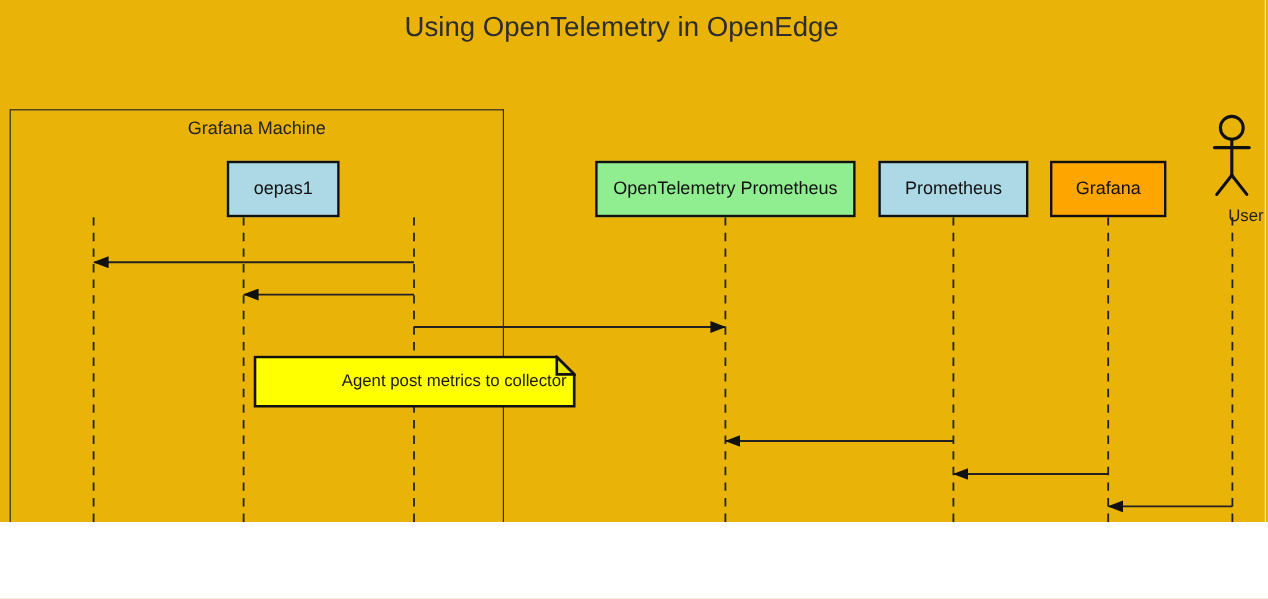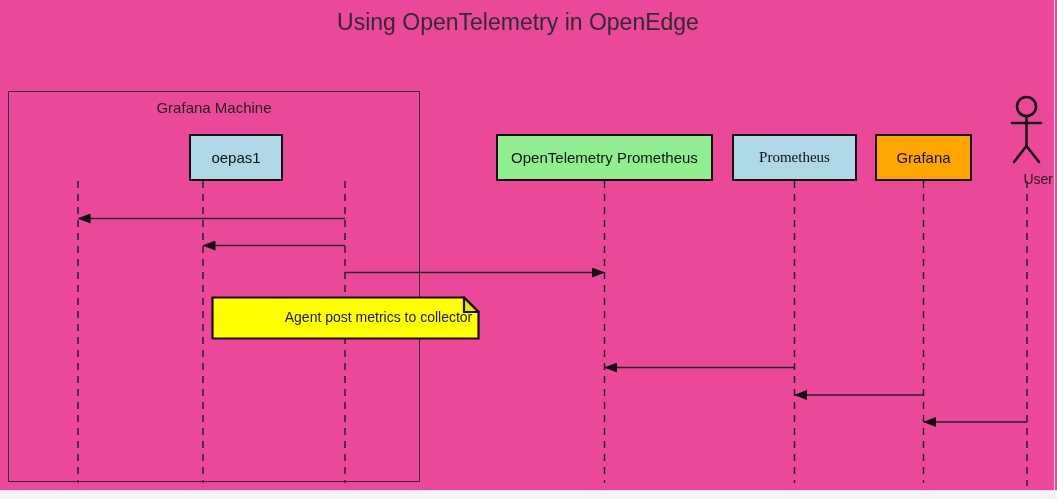--- a/index.html
+++ b/index.html
@@ -1,18 +1,18 @@
 <!DOCTYPE html>
 <html><head>
 <meta charset="utf-8">
 <style>
   html,body { margin:0; padding:0; background:#fff; }
   .screen {
-    position:relative; width:1057px; height:499px;
-    background:#ec4899; overflow:hidden;
+    position:relative; width:1057px; height:435px;
+    background:#eab308; overflow:hidden;
     font-family:"Liberation Sans", sans-serif;
     color:#1f1f1f;
   }
   .title {
     position:absolute; top:9px; left:0; width:1036px;
     text-align:center; font-size:23px; color:#2d2d2d;
   }
   .frame {
     position:absolute; top:91px; height:391px;
     border:1.5px solid #2b2b2b; box-sizing:border-box; background:transparent;
@@ -26,21 +26,21 @@
   .participant {
     position:absolute; top:134px; height:47px;
     border:2px solid #111; box-sizing:border-box;
     display:flex; align-items:center; justify-content:center;
     font-size:15px; color:#111; z-index:3;
   }
   .p-sports2020 { left:16px;  width:124px; }
   .p-oepas1     { left:156px; width:94px;margin-left:33px;  }
   .p-oecc       { left:279px; width:132px; }
   .p-otel       { left:496px; width:217px; }
-  .p-prom       { left:732px; width:125px;font-family:Liberation Serif, serif; }
+  .p-prom       { left:732px; width:125px; }
   .p-grafana    { left:875px; width:97px;  }
   .diagram-svg { position:absolute; left:0; top:0; z-index:2; }
   .note {
     position:absolute; left:211px; top:296px; width:269px; height:44px; z-index:4;
   }
   .note svg { position:absolute; left:0; top:0; }
   .note-text {
     position:absolute; left:0; top:0; width:255px; height:42px;
     display:flex; align-items:center; justify-content:center;
     font-size:14px; color:#1a1a1a;padding-left:40px;

